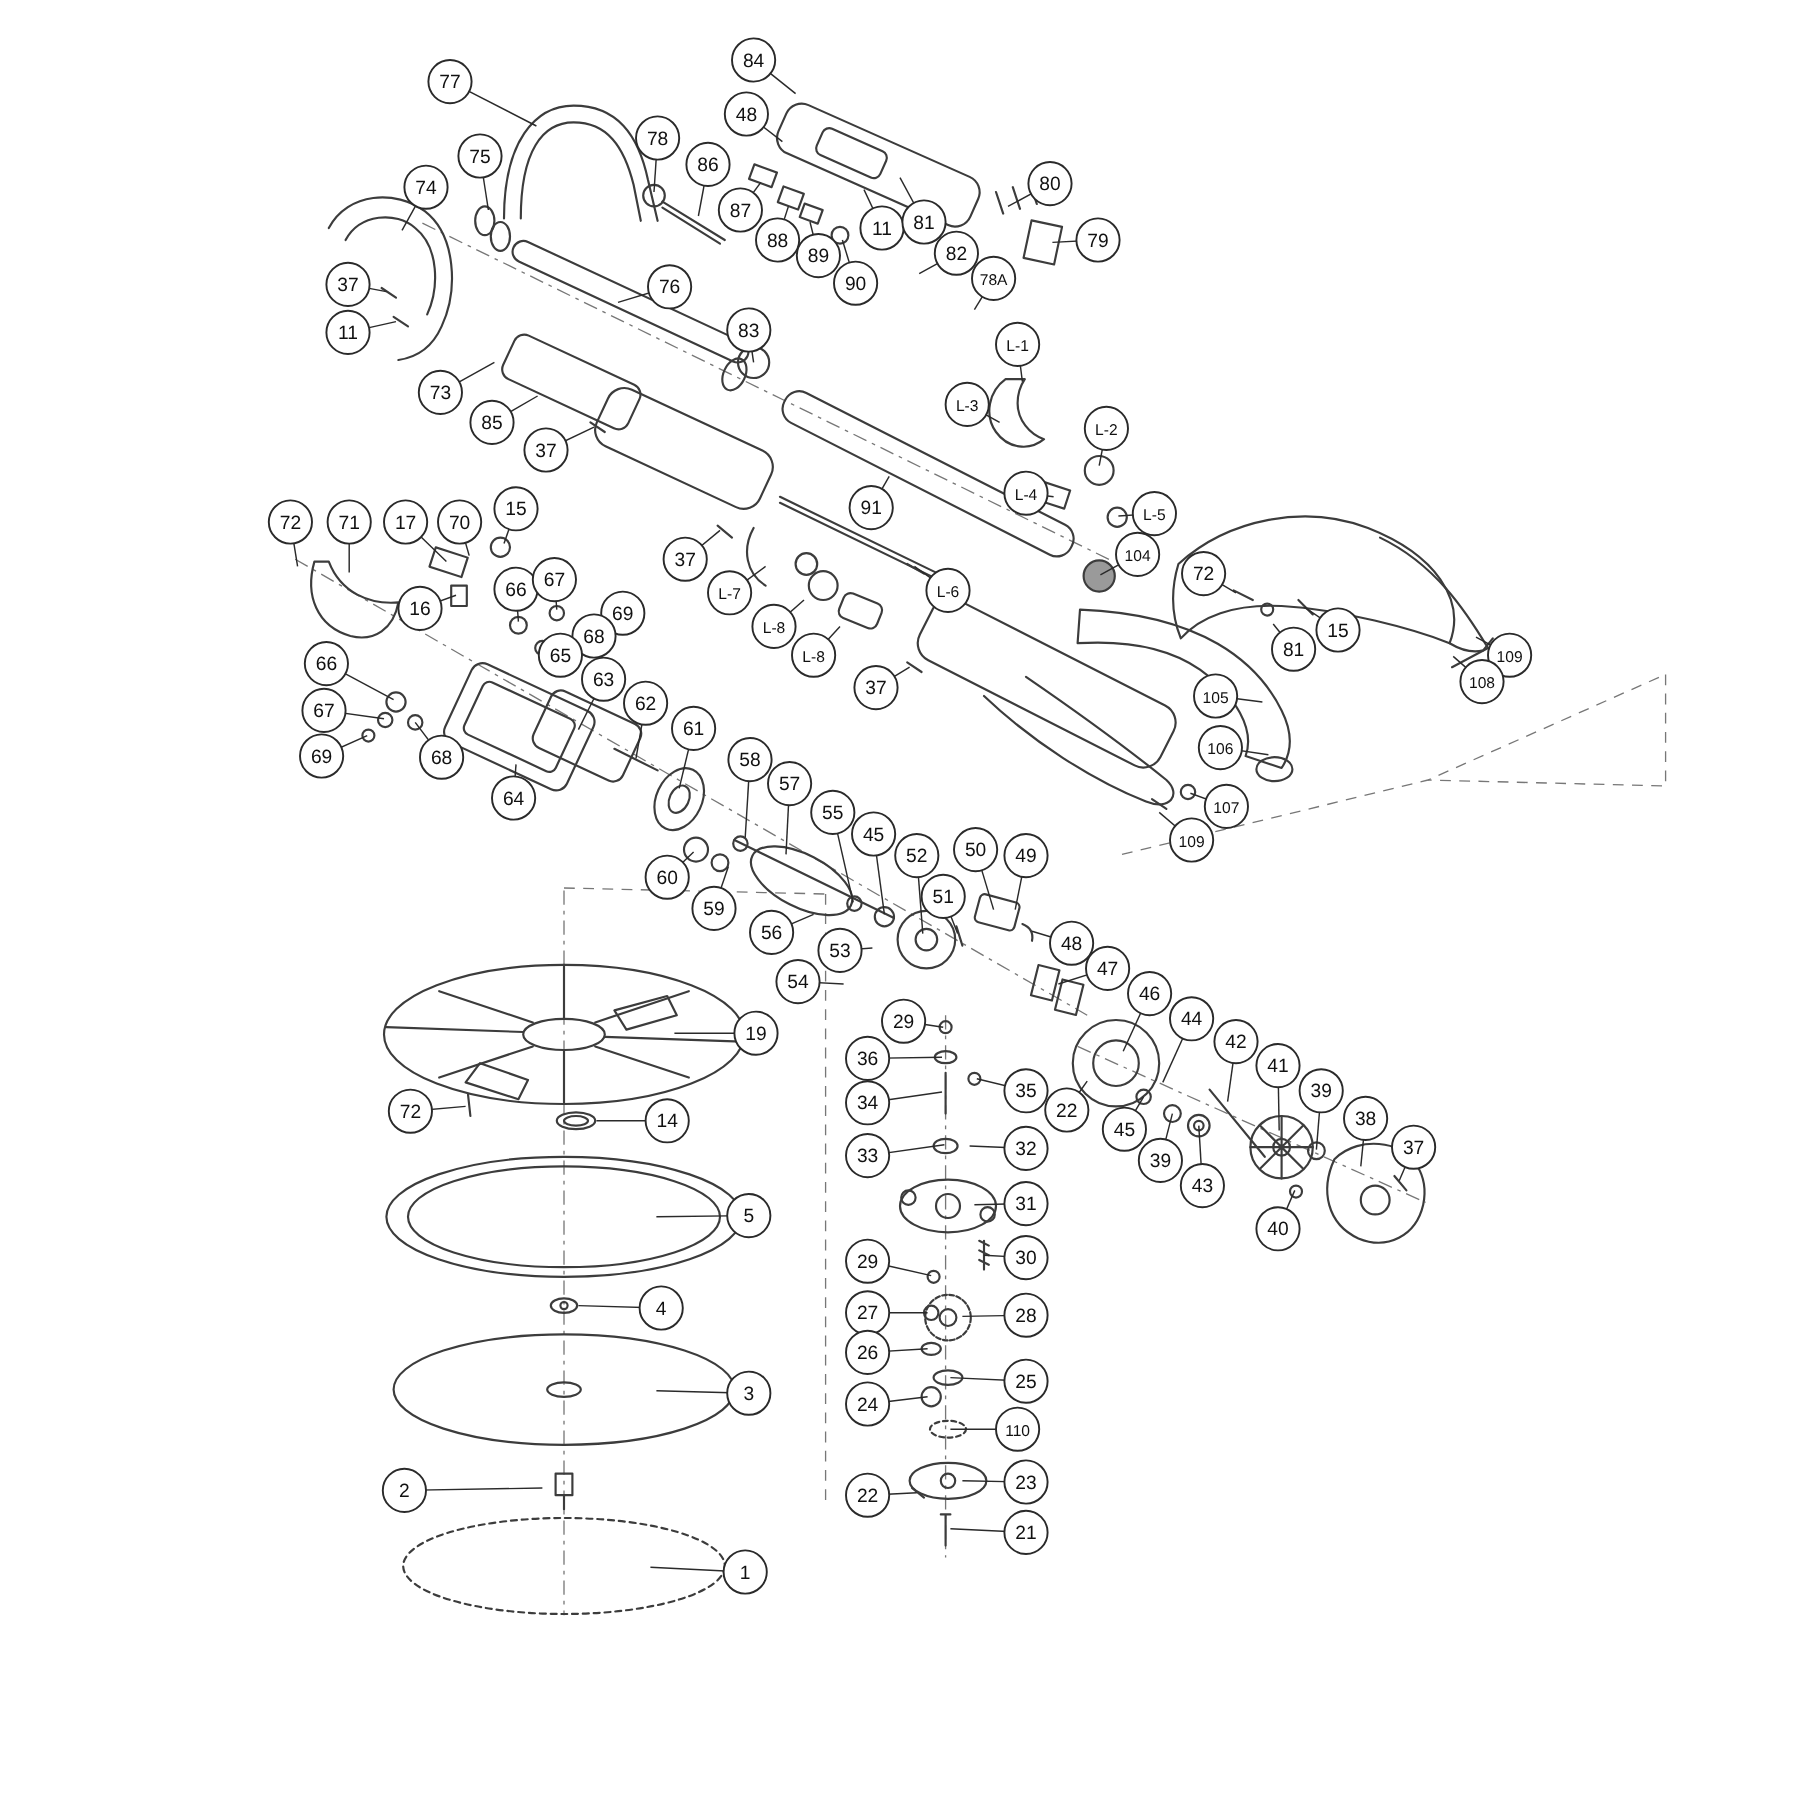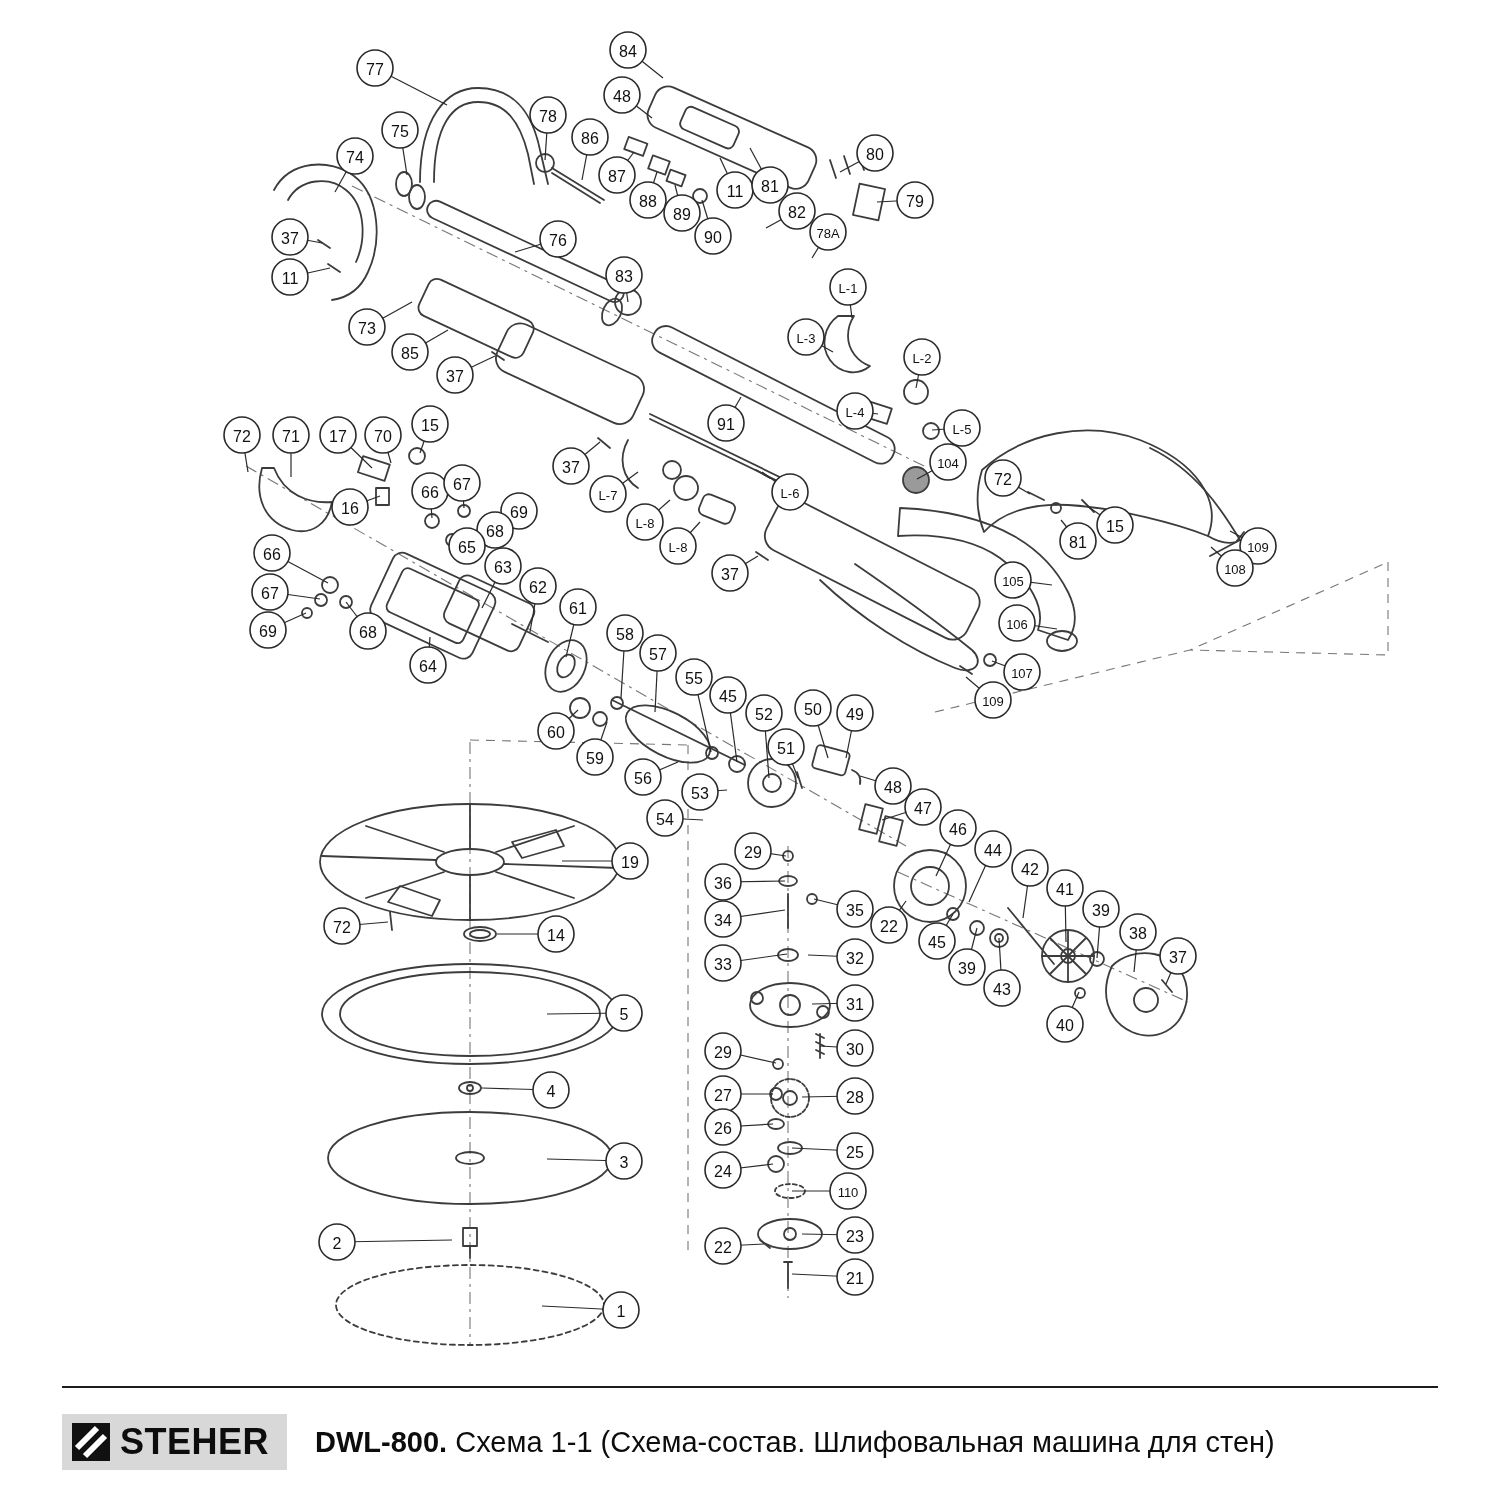--- a/index.html
+++ b/index.html
@@ -785,28 +785,14 @@
           <text x="855" y="1278" text-anchor="middle" dominant-baseline="central" font-size="16">21</text>
         </g>
         <g>
           <line x1="621" y1="1310" x2="542" y2="1306" stroke="#2a2a2a" stroke-width="1.2"></line>
           <circle cx="621" cy="1310" r="18" fill="#fff" stroke="#2a2a2a" stroke-width="1.6"></circle>
           <text x="621" y="1311" text-anchor="middle" dominant-baseline="central" font-size="16">1</text>
         </g>
       </g>
   </svg>
 
-  <div class="footer">
-    <div class="footer-inner">
-      <div class="logo">
-        <svg width="38" height="38" viewBox="0 0 38 38">
-          <rect x="0" y="0" width="38" height="38" fill="#111"></rect>
-          <path d="M5 25 L25 5 M13 33 L33 13" stroke="#fff" stroke-width="6"></path>
-        </svg>
-        <span class="logo-text">STEHER</span>
-      </div>
-      <div class="title">
-        <b>DWL-800.</b><span> Схема 1-1 (Схема-состав. Шлифовальная машина для стен)</span>
-      </div>
-    </div>
-  </div>
 
 </div>
 
 </body></html>

